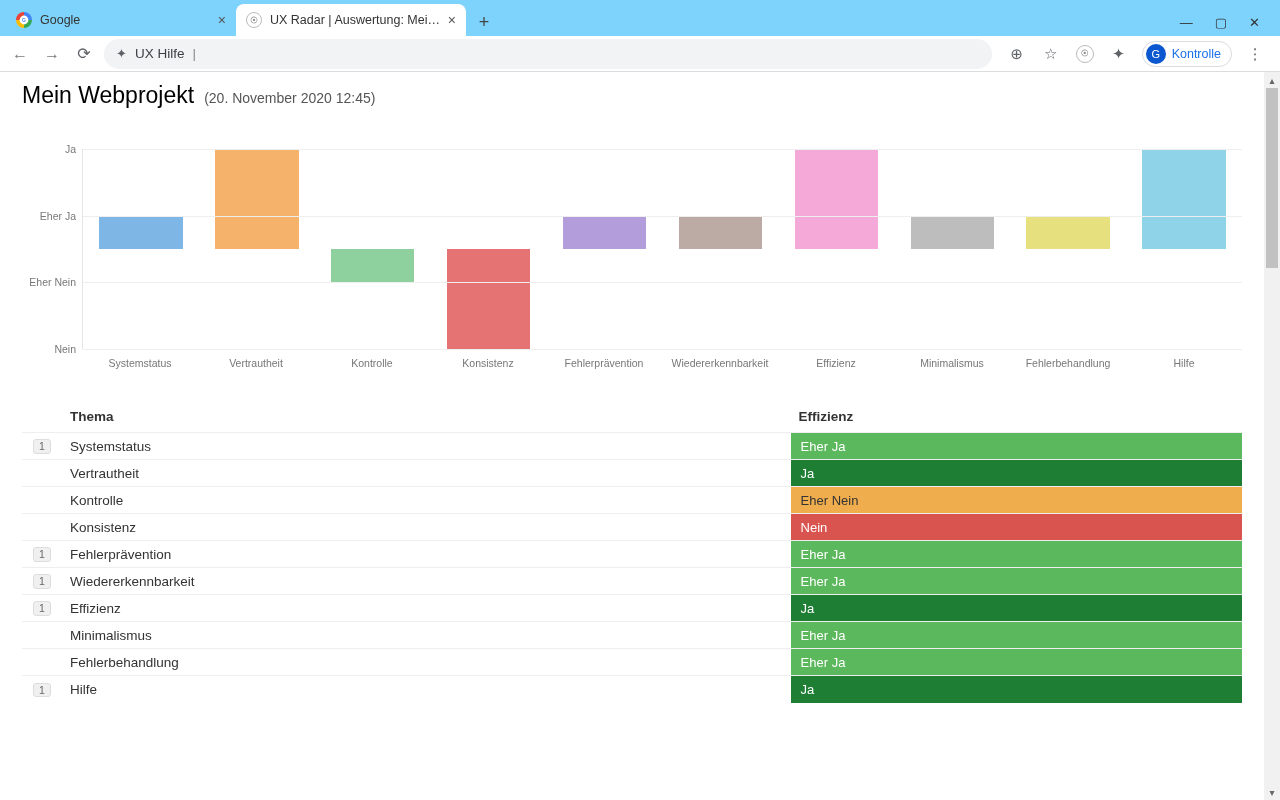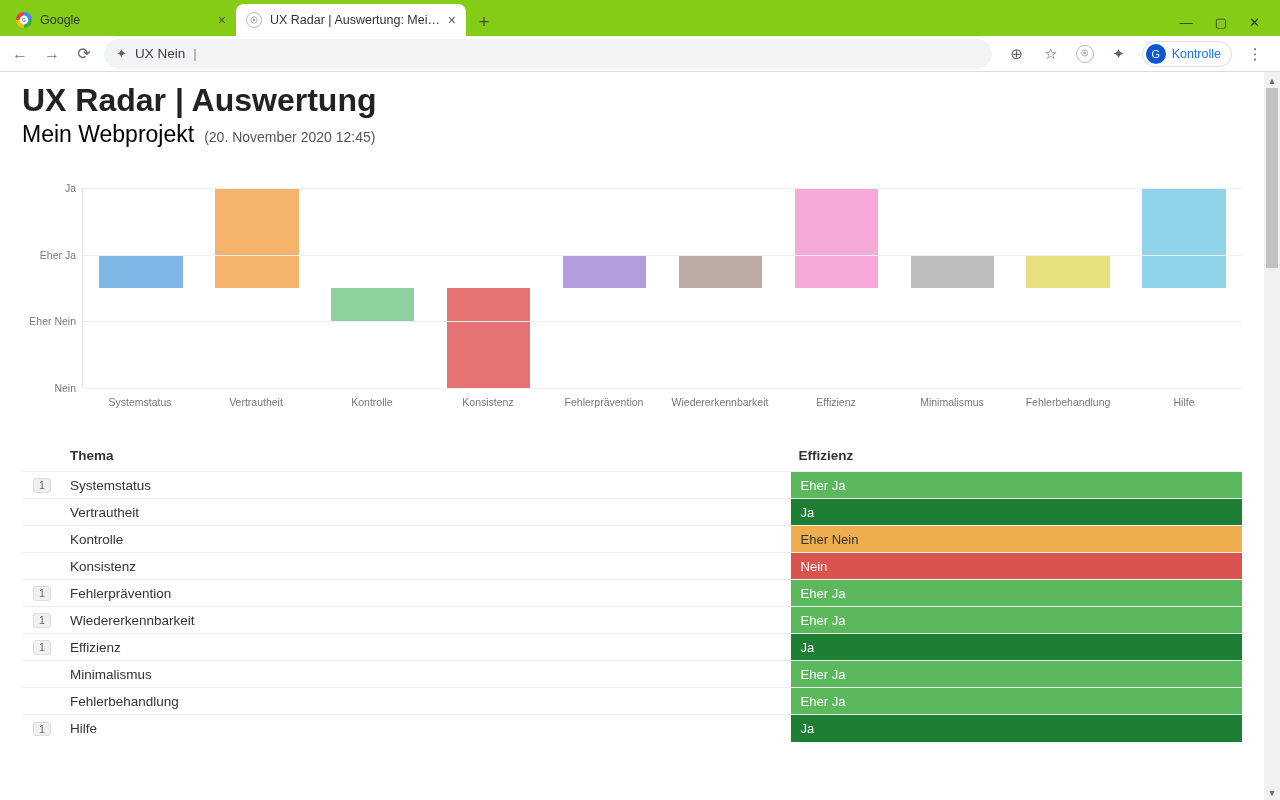--- a/index.html
+++ b/index.html
@@ -1,20 +1,20 @@
 <!DOCTYPE html>
 <html><head>
 <meta charset="utf-8">
 <style>
   * { box-sizing: border-box; margin: 0; padding: 0; }
   body { font-family: "Segoe UI", Arial, sans-serif; background: #fff; color: #333; overflow: hidden; width: 1280px; height: 800px; }
 
   
   .chrome { display: flex; flex-direction: column; height: 100%; }
-  .tab-strip { display: flex; align-items: flex-end; background: #84cc16; height: 36px; padding: 13px 6px 0 6px; gap: 0; }
+  .tab-strip { display: flex; align-items: flex-end; background: #7dd3fc; height: 36px; padding: 13px 6px 0 6px; gap: 0; }
   .tab { display: flex; align-items: center; height: 32px; border-radius: 8px 8px 0 0; padding: 0 10px; font-size: 12.5px; color: #333; width: 230px; position: relative; }
   .tab.inactive { background: transparent; }
   .tab.active { background: #fff; }
   .tab .favicon { width: 16px; height: 16px; margin-right: 8px; display: inline-flex; align-items: center; justify-content: center; font-size: 12px; }
   .tab .title { flex: 1; white-space: nowrap; overflow: hidden; text-overflow: ellipsis; }
   .tab .close { font-size: 14px; color: #555; margin-left: 6px; }
   .tab-new { width: 28px; height: 28px; display: flex; align-items: center; justify-content: center; font-size: 18px; color: #444; margin-left: 4px; }
   .window-controls { margin-left: auto; display: flex; gap: 22px; padding-right: 14px; padding-bottom: 6px; color: #333; }
   .window-controls span { font-size: 13px; }
 
@@ -101,41 +101,40 @@
       <span>✕</span>
     </div>
   </div>
 
   <div class="toolbar">
     <div class="nav-btn">←</div>
     <div class="nav-btn">→</div>
     <div class="nav-btn enabled">⟳</div>
     <div class="omnibox">
       <span class="ext-icon">✦</span>
-      <span class="ext-name">UX Nein</span>
+      <span class="ext-name">UX Hilfe</span>
       <span class="sep">|</span>
     </div>
     <div class="toolbar-right">
       <div class="icon-btn">⊕</div>
       <div class="icon-btn">☆</div>
       <div class="icon-btn">
           <span class="ux-fav" style="width:18px;height:18px">⦿</span>
         </div>
       <div class="icon-btn">✦</div>
       <div class="profile-chip">
         <span class="profile-avatar">G</span>
         <span>Kontrolle</span>
       </div>
       <div class="icon-btn">⋮</div>
     </div>
   </div>
 
   <div class="viewport">
     <div class="page">
-      <h1 class="page-title">UX Radar | Auswertung</h1>
       <div class="subtitle-row">
         <h2 class="subtitle">Mein Webprojekt</h2>
         <span class="timestamp">(20. November 2020 12:45)</span>
       </div>
 
       <div class="chart-area">
         <div class="y-axis" id="y-axis">
             <div class="y-tick" style="top: -6px;">Ja</div>
             <div class="y-tick" style="top: 60.6667px;">Eher Ja</div>
             <div class="y-tick" style="top: 127.333px;">Eher Nein</div>

